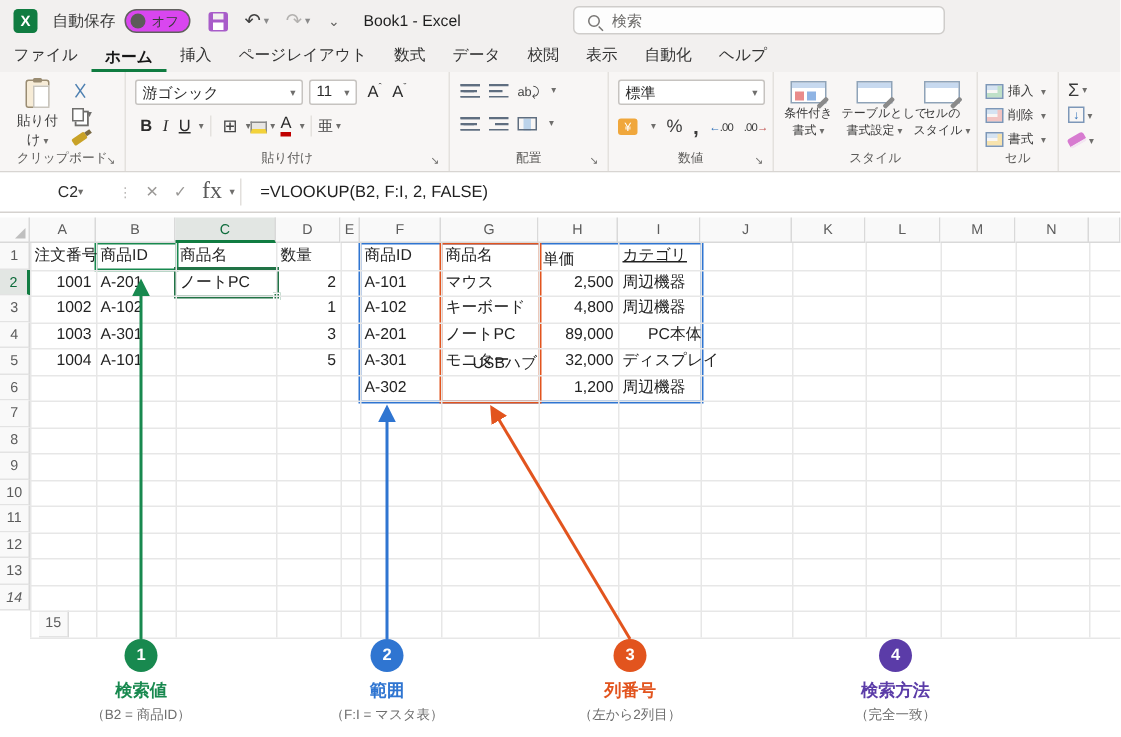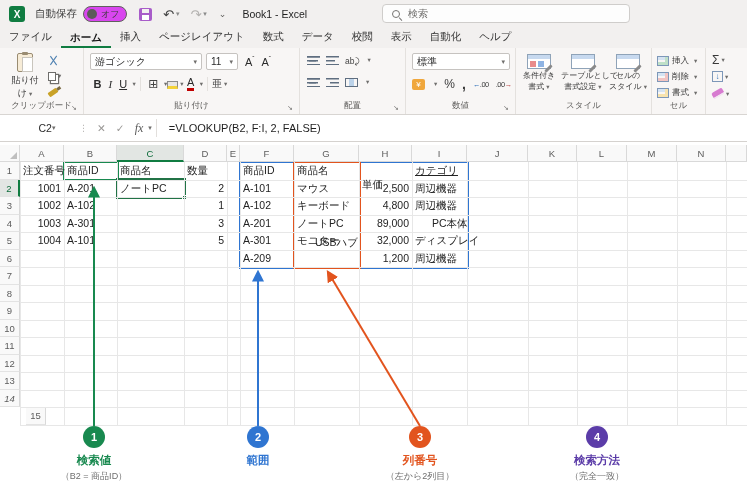--- a/index.html
+++ b/index.html
@@ -119,21 +119,21 @@
   .sigma{font-size:12px;color:#3a3a3a}
   .fillbox{width:11px;height:11px;border:1px solid #7d97b8;color:#2e6fb8;font-size:8px;text-align:center;line-height:10px}
   .eraser{width:12px;height:7px;background:#d77bd0;border-radius:2px;transform:rotate(-30deg);border-bottom:2px solid #f3e6f2}
 
   
   .fbar{position:absolute;left:0;top:115px;width:747px;height:27px;background:#fff;border-bottom:1px solid #d5d2cf;display:flex;align-items:center}
   .namebox{width:56px;height:20px;margin-left:19px;display:flex;align-items:center;justify-content:center;padding:0 5px;font-size:10.5px;color:#2b2b2b}
   .nbdd{font-size:7px;color:#6f6e6c}
   .fdots{color:#b9b7b5;font-size:9px;margin:0 4px}
   .fico{font-size:10.5px;color:#9a9896;margin:0 5px}
-  .fx{font-style:italic;font-family:"Liberation Serif",serif;color:#5a5a5a;font-size:12px}
+  .fx{font-family:"Liberation Serif",serif;color:#5a5a5a;font-size:16px}
   .fsep{width:1px;height:18px;background:#e2dfdc;margin:0 4px}
   .formula{font-size:11px;color:#1f1f1f;margin-left:8px;white-space:pre}
 
   
   #grid{position:absolute;left:0;top:145px;width:747px;height:300px}
   .ch{position:absolute;background:#f9f9f9;border-right:1px solid #d9d9d9;border-bottom:1px solid #d9d9d9;
       font-size:9.5px;color:#5c5c5c;text-align:center}
   .ch.sel{background:#e2e6e3;color:#0c6b3a;border-bottom:2px solid #107c41}
   .rh{position:absolute;background:#f9f9f9;border-right:1px solid #d9d9d9;border-bottom:1px solid #e3e3e3;
       font-size:9.5px;color:#5c5c5c;text-align:center}
@@ -434,39 +434,39 @@
       <div class="c" style="left: 64px; top: 52px; width: 53px; height: 17.5px; line-height: 17.5px;">A-102</div>
       <div class="c r" style="left: 184px; top: 52px; width: 43px; height: 17.5px; line-height: 17.5px;">1</div>
       <div class="c r" style="left: 20px; top: 69.5px; width: 44px; height: 17.5px; line-height: 17.5px;">1003</div>
       <div class="c" style="left: 64px; top: 69.5px; width: 53px; height: 17.5px; line-height: 17.5px;">A-301</div>
       <div class="c r" style="left: 184px; top: 69.5px; width: 43px; height: 17.5px; line-height: 17.5px;">3</div>
       <div class="c r" style="left: 20px; top: 87px; width: 44px; height: 17.5px; line-height: 17.5px;">1004</div>
       <div class="c" style="left: 64px; top: 87px; width: 53px; height: 17.5px; line-height: 17.5px;">A-101</div>
       <div class="c r" style="left: 184px; top: 87px; width: 43px; height: 17.5px; line-height: 17.5px;">5</div>
       <div class="c" style="left: 240px; top: 17px; width: 54px; height: 17.5px; line-height: 17.5px;">商品ID</div>
       <div class="c" style="left: 294px; top: 17px; width: 65px; height: 17.5px; line-height: 17.5px;">商品名</div>
-      <div class="c" style="left: 359px; top: 31px; width: 53px; height: 17.5px; line-height: 17.5px;">単価</div>
+      <div class="c" style="left: 359px; top: 20px; width: 53px; height: 17.5px; line-height: 17.5px;">単価</div>
       <div class="c" style="left: 412px; top: 17px; width: 55px; height: 17.5px; line-height: 17.5px; text-decoration: underline;">カテゴリ</div>
       <div class="c" style="left: 240px; top: 34.5px; width: 54px; height: 17.5px; line-height: 17.5px;">A-101</div>
       <div class="c" style="left: 294px; top: 34.5px; width: 65px; height: 17.5px; line-height: 17.5px;">マウス</div>
       <div class="c r" style="left: 359px; top: 34.5px; width: 53px; height: 17.5px; line-height: 17.5px;">2,500</div>
       <div class="c" style="left: 412px; top: 34.5px; width: 55px; height: 17.5px; line-height: 17.5px;">周辺機器</div>
       <div class="c" style="left: 240px; top: 52px; width: 54px; height: 17.5px; line-height: 17.5px;">A-102</div>
       <div class="c" style="left: 294px; top: 52px; width: 65px; height: 17.5px; line-height: 17.5px;">キーボード</div>
       <div class="c r" style="left: 359px; top: 52px; width: 53px; height: 17.5px; line-height: 17.5px;">4,800</div>
       <div class="c" style="left: 412px; top: 52px; width: 55px; height: 17.5px; line-height: 17.5px;">周辺機器</div>
       <div class="c" style="left: 240px; top: 69.5px; width: 54px; height: 17.5px; line-height: 17.5px;">A-201</div>
       <div class="c" style="left: 294px; top: 69.5px; width: 65px; height: 17.5px; line-height: 17.5px;">ノートPC</div>
       <div class="c r" style="left: 359px; top: 69.5px; width: 53px; height: 17.5px; line-height: 17.5px;">89,000</div>
       <div class="c" style="left: 412px; top: 69.5px; width: 55px; height: 17.5px; line-height: 17.5px; margin-left: 17px;">PC本体</div>
       <div class="c" style="left: 240px; top: 87px; width: 54px; height: 17.5px; line-height: 17.5px;">A-301</div>
       <div class="c" style="left: 294px; top: 87px; width: 65px; height: 17.5px; line-height: 17.5px;">モニター</div>
       <div class="c r" style="left: 359px; top: 87px; width: 53px; height: 17.5px; line-height: 17.5px;">32,000</div>
       <div class="c" style="left: 412px; top: 87px; width: 55px; height: 17.5px; line-height: 17.5px;">ディスプレイ</div>
-      <div class="c" style="left: 240px; top: 104.5px; width: 54px; height: 17.5px; line-height: 17.5px;">A-209</div>
+      <div class="c" style="left: 240px; top: 104.5px; width: 54px; height: 17.5px; line-height: 17.5px;">A-302</div>
       <div class="c" style="left: 294px; top: 89px; width: 65px; height: 17.5px; line-height: 17.5px; padding-left: 21px;">USBハブ</div>
       <div class="c r" style="left: 359px; top: 104.5px; width: 53px; height: 17.5px; line-height: 17.5px;">1,200</div>
       <div class="c" style="left: 412px; top: 104.5px; width: 55px; height: 17.5px; line-height: 17.5px;">周辺機器</div>
     </div>
 
   <svg class="arrows" viewBox="0 0 747 491">
     <defs>
       <marker id="ah0" viewBox="0 0 10 10" refX="8" refY="5" markerWidth="6" markerHeight="6" orient="auto-start-reverse">
         <path d="M0,0 L10,5 L0,10 Z" fill="#18894f"></path>
       </marker>
@@ -483,20 +483,21 @@
   </svg>
 
   <div class="ann" style="left:24px">
     <div class="acircle" style="background: rgb(24, 137, 79);">1</div>
     <div class="alabel" style="color: rgb(24, 137, 79);">検索値</div>
     <div class="asub">（B2 = 商品ID）</div>
   </div>
   <div class="ann" style="left:188px">
     <div class="acircle" style="background: rgb(47, 117, 209);">2</div>
     <div class="alabel" style="color: rgb(47, 117, 209);">範囲</div>
+    <div class="asub">（F:I = マスタ表）</div>
   </div>
   <div class="ann" style="left:350px">
     <div class="acircle" style="background: rgb(226, 84, 30);">3</div>
     <div class="alabel" style="color: rgb(226, 84, 30);">列番号</div>
     <div class="asub">（左から2列目）</div>
   </div>
   <div class="ann" style="left:527px">
     <div class="acircle" style="background: rgb(91, 60, 168);">4</div>
     <div class="alabel" style="color: rgb(91, 60, 168);">検索方法</div>
     <div class="asub">（完全一致）</div>

